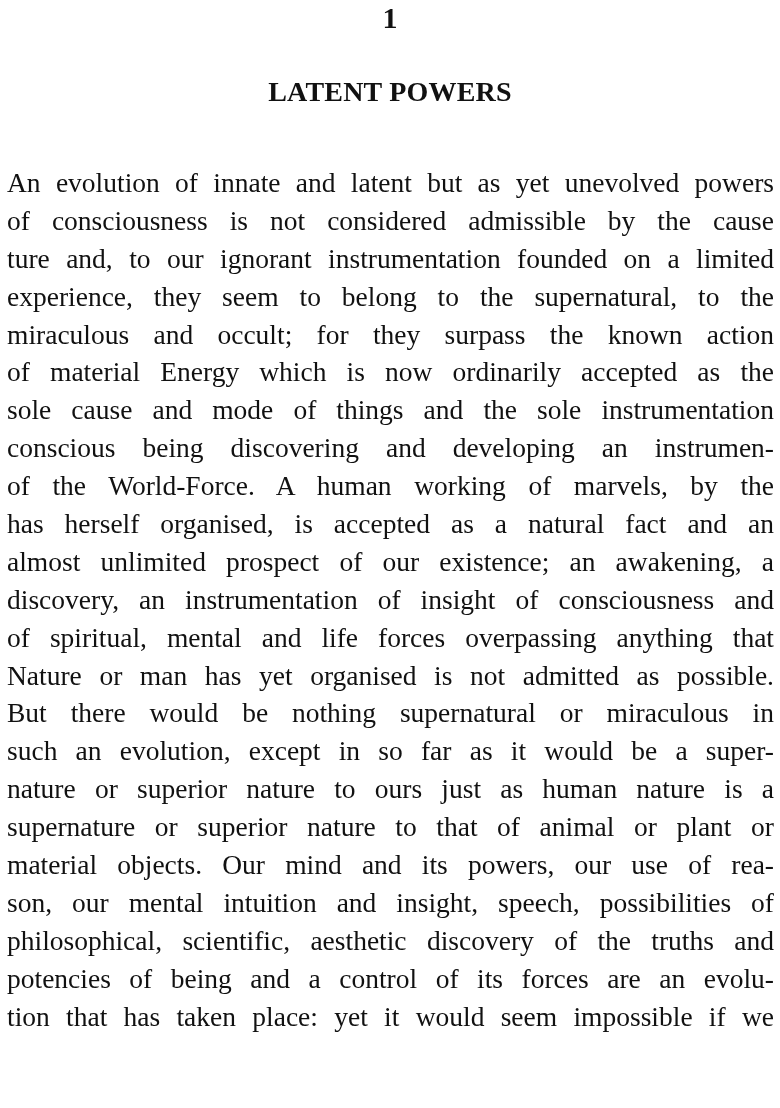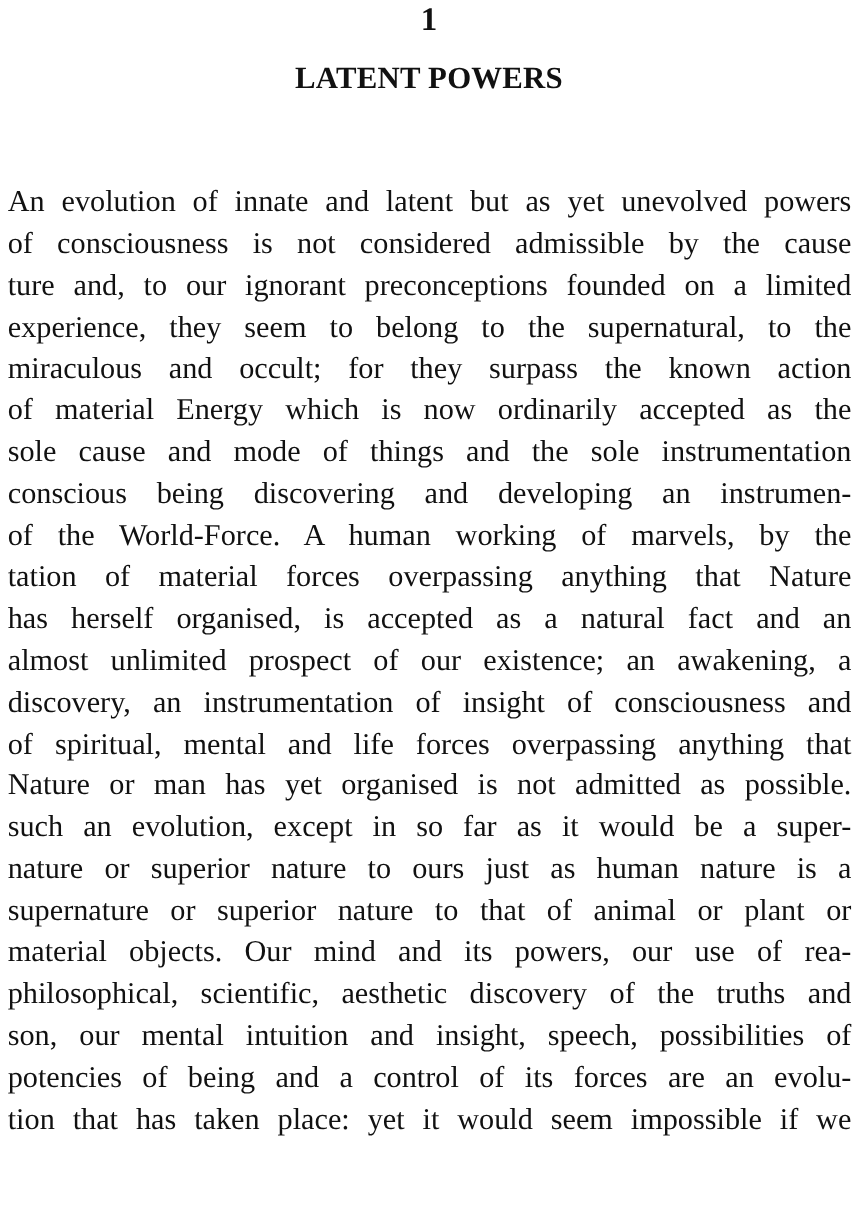--- a/index.html
+++ b/index.html
@@ -20,21 +20,21 @@
       top: -2px;
       left: 0;
       width: 780px;
       text-align: center;
       font-size: 30px;
       font-weight: bold;
       line-height: 40px;
     }
     .chapter-title {
       position: absolute;
-      top: 52px;
+      top: 72px;
       left: 0;
       width: 780px;
       text-align: center;
       font-size: 28px;
       font-weight: bold;
       line-height: 40px;
       letter-spacing: 0.2px;
     }
     .body-text {
       position: absolute;
@@ -57,35 +57,35 @@
 </head>
 <body>
 
 <div>
   <div class="chapter-number">1</div>
   <div class="chapter-title">LATENT POWERS</div>
 
   <div class="body-text">
     <span class="line">An evolution of innate and latent but as yet unevolved powers</span>
     <span class="line">of consciousness is not considered admissible by the cause</span>
-    <span class="line">ture and, to our ignorant preconceptions founded on a limited</span>
+    <span class="line">ture and, to our ignorant instrumentation founded on a limited</span>
     <span class="line">experience, they seem to belong to the supernatural, to the</span>
     <span class="line">miraculous and occult; for they surpass the known action</span>
     <span class="line">of material Energy which is now ordinarily accepted as the</span>
     <span class="line">sole cause and mode of things and the sole instrumentation</span>
     <span class="line">conscious being discovering and developing an instrumen-</span>
     <span class="line">of the World-Force. A human working of marvels, by the</span>
-    <span class="line">tation of material forces overpassing anything that Nature</span>
     <span class="line">has herself organised, is accepted as a natural fact and an</span>
     <span class="line">almost unlimited prospect of our existence; an awakening, a</span>
     <span class="line">discovery, an instrumentation of insight of consciousness and</span>
     <span class="line">of spiritual, mental and life forces overpassing anything that</span>
     <span class="line">Nature or man has yet organised is not admitted as possible.</span>
+    <span class="line">But there would be nothing supernatural or miraculous in</span>
     <span class="line">such an evolution, except in so far as it would be a super-</span>
     <span class="line">nature or superior nature to ours just as human nature is a</span>
     <span class="line">supernature or superior nature to that of animal or plant or</span>
     <span class="line">material objects. Our mind and its powers, our use of rea-</span>
+    <span class="line">son, our mental intuition and insight, speech, possibilities of</span>
     <span class="line">philosophical, scientific, aesthetic discovery of the truths and</span>
-    <span class="line">son, our mental intuition and insight, speech, possibilities of</span>
     <span class="line">potencies of being and a control of its forces are an evolu-</span>
     <span class="line">tion that has taken place: yet it would seem impossible if we</span>
   </div>
 </div>
 
 </body></html>

